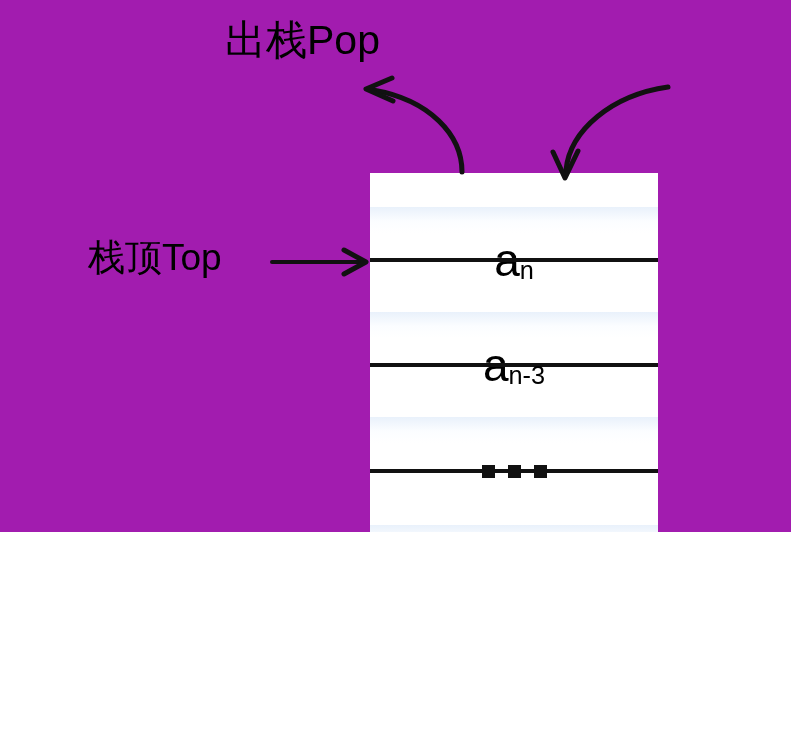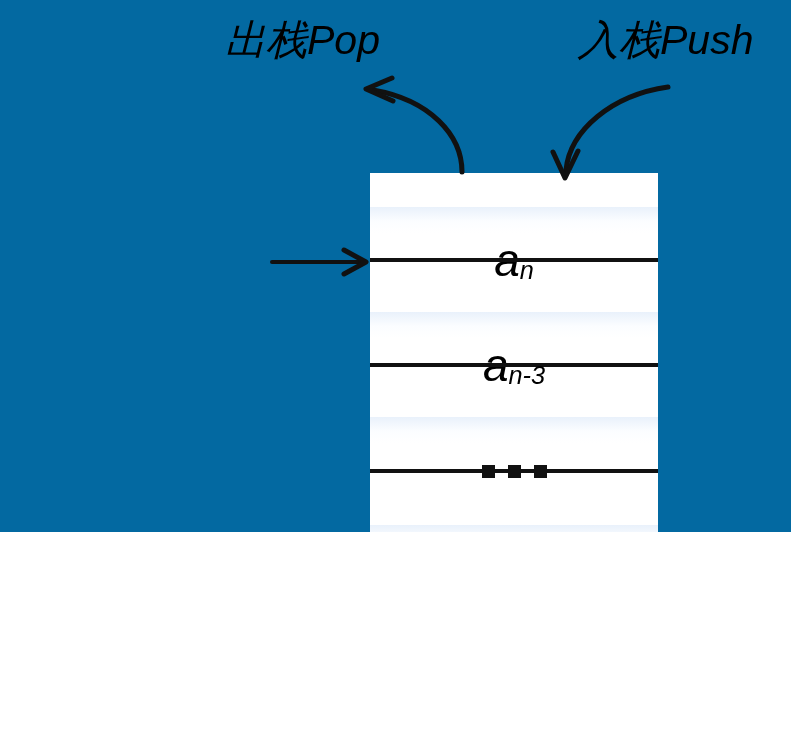--- a/index.html
+++ b/index.html
@@ -8,23 +8,22 @@
     background: #ffffff;
   }
   body {
     font-family: "Liberation Sans", "DejaVu Sans", sans-serif;
     color: #000000;
   }
   #canvas {
     position: relative;
     width: 791px;
     height: 532px;
-    background: #0369a1;
+    background: #a21caf;
     overflow: hidden;
-    font-style: italic;
   }
 
   
   .lbl {
     position: absolute;
     white-space: nowrap;
     color: #000;
     line-height: 1;
   }
 
@@ -134,22 +133,22 @@
     white-space: nowrap;
   }
 </style>
 </head>
 <body>
 
 <div id="canvas">
 
   <div class="lbl op-caption" id="pop-label">出栈Pop</div>
 
-  <div class="lbl op-caption" id="push-label">入栈Push</div>
-
+
+  <div class="lbl side-caption" id="top-label">栈顶Top</div>
 
 
   <div id="stack">
     <div class="wall" id="wall-left"></div>
     <div class="wall" id="wall-right"></div>
 
     <div class="cell" id="cell-open" style="top:0px; height:34px;"></div>
 
     <div class="cell" id="cell-an" style="top:34px; height:105px;">
       <div class="cell-top-border"></div>

